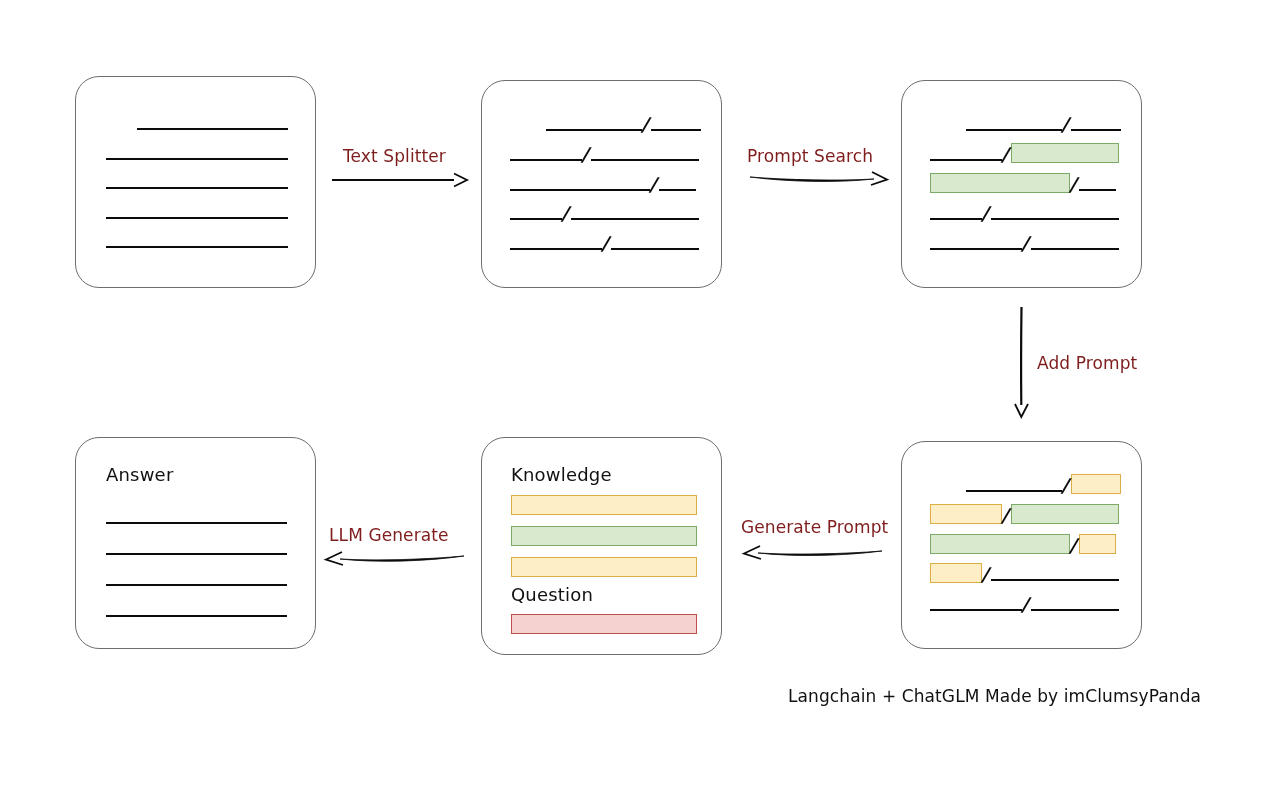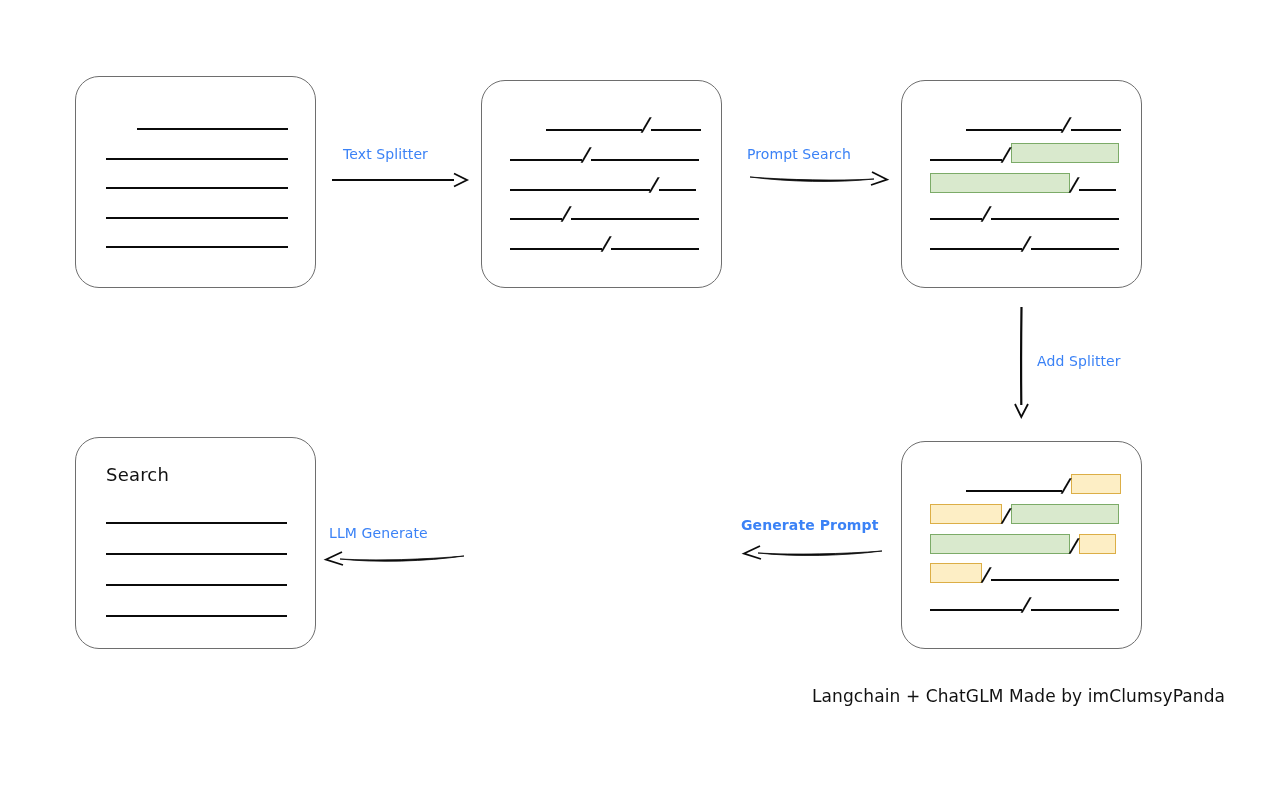--- a/index.html
+++ b/index.html
@@ -88,22 +88,22 @@
     border-width: 1.4px;
     border-style: solid;
   }
   .bar.green  { background: #d9e9cd; border-color: #7cab68; }
   .bar.yellow { background: #fdeec5; border-color: #dcae46; }
   .bar.red    { background: #f5d1cf; border-color: #c0504d; }
 
   
   .edge-label {
     position: absolute;
-    font-size: 14px;
-    color: #3b82f6;
+    font-size: 17px;
+    color: #7f1d1d;
     white-space: nowrap;
     letter-spacing: .1px;
   }
 
   .arrow-svg {
     position: absolute;
     overflow: visible;
   }
 
   .footer-note {
@@ -214,23 +214,31 @@
         <span class="slash">/</span>
         <div class="rule" style="width: 128px;"></div>
       </div>
       <div class="row" style="left: 28px; top: 151.2px;">
         <div class="rule" style="width: 92px;"></div>
         <span class="slash">/</span>
         <div class="rule" style="width: 88px;"></div>
       </div>
     </div>
 
+  <div class="card" id="node-prompt" style="left:481px; top:437px; width:241px; height:218px;">
+    <div class="card-title" style="left:29px; top:26px;">Knowledge</div>
+    <div class="card-title" style="left:29px; top:146px;">Question</div>
+  <div class="bar yellow" style="left: 29px; top: 57px; width: 186px;"></div>
+      <div class="bar green" style="left: 29px; top: 88px; width: 186px;"></div>
+      <div class="bar yellow" style="left: 29px; top: 119px; width: 186px;"></div>
+      <div class="bar red" style="left: 29px; top: 176px; width: 186px;"></div>
+    </div>
 
   <div class="card" id="node-answer" style="left:75px; top:437px; width:241px; height:212px;">
-    <div class="card-title" style="left:30px; top:26px;">Search</div>
+    <div class="card-title" style="left:30px; top:26px;">Answer</div>
   <div class="row" style="left: 30px; top: 68px;">
         <div class="rule" style="width: 181px;"></div>
       </div>
       <div class="row" style="left: 30px; top: 99px;">
         <div class="rule" style="width: 181px;"></div>
       </div>
       <div class="row" style="left: 30px; top: 130px;">
         <div class="rule" style="width: 181px;"></div>
       </div>
       <div class="row" style="left: 30px; top: 161px;">
@@ -243,33 +251,33 @@
     <path d="M2,12 L124,12" stroke="#0b0b0b" stroke-width="1.8" fill="none"></path>
     <path d="M124,5.5 L137,12 L124,18.5" stroke="#0b0b0b" stroke-width="1.8" fill="none" stroke-linejoin="miter"></path>
   </svg>
 
   <div class="edge-label" style="left:747px; top:146px;">Prompt Search</div>
   <svg class="arrow-svg" style="left:748px; top:166px;" width="142" height="24" viewBox="0 0 142 24">
     <path d="M2,11 C40,14 90,15 126,13 C90,17 40,16 2,11 Z" fill="#0b0b0b" stroke="#0b0b0b" stroke-width="0.8"></path>
     <path d="M124,6 L139,13.5 L123,19" stroke="#0b0b0b" stroke-width="1.8" fill="none"></path>
   </svg>
 
-  <div class="edge-label" style="left:1037px; top:353px;">Add Splitter</div>
+  <div class="edge-label" style="left:1037px; top:353px;">Add Prompt</div>
   <svg class="arrow-svg" style="left:1010px; top:305px;" width="24" height="114" viewBox="0 0 24 114">
     <path d="M11.5,2 C11,40 11,72 11.3,100" stroke="#0b0b0b" stroke-width="2.2" fill="none"></path>
     <path d="M5,99 L11.3,112 L18,99" stroke="#0b0b0b" stroke-width="1.8" fill="none"></path>
   </svg>
 
-  <div class="edge-label" style="left:741px; top:517px;font-weight:bold;">Generate Prompt</div>
+  <div class="edge-label" style="left:741px; top:517px;">Generate Prompt</div>
   <svg class="arrow-svg" style="left:738px; top:540px;" width="146" height="24" viewBox="0 0 146 24">
     <path d="M144,11 C106,14 56,15 20,13 C56,17 106,16 144,11 Z" fill="#0b0b0b" stroke="#0b0b0b" stroke-width="0.8"></path>
     <path d="M22,6 L6,13.5 L23,19" stroke="#0b0b0b" stroke-width="1.8" fill="none"></path>
   </svg>
 
   <div class="edge-label" style="left:329px; top:525px;">LLM Generate</div>
   <svg class="arrow-svg" style="left:320px; top:546px;" width="146" height="24" viewBox="0 0 146 24">
     <path d="M144,10 C106,13.5 56,15 20,13 C56,17 106,15.5 144,10 Z" fill="#0b0b0b" stroke="#0b0b0b" stroke-width="0.8"></path>
     <path d="M22,6 L6,13.5 L23,19" stroke="#0b0b0b" stroke-width="1.8" fill="none"></path>
   </svg>
 
-  <div class="footer-note" style="left:812px; top:686px;">Langchain + ChatGLM Made by imClumsyPanda</div>
+  <div class="footer-note" style="left:788px; top:686px;">Langchain + ChatGLM Made by imClumsyPanda</div>
 
 </div>
 
 </body></html>

